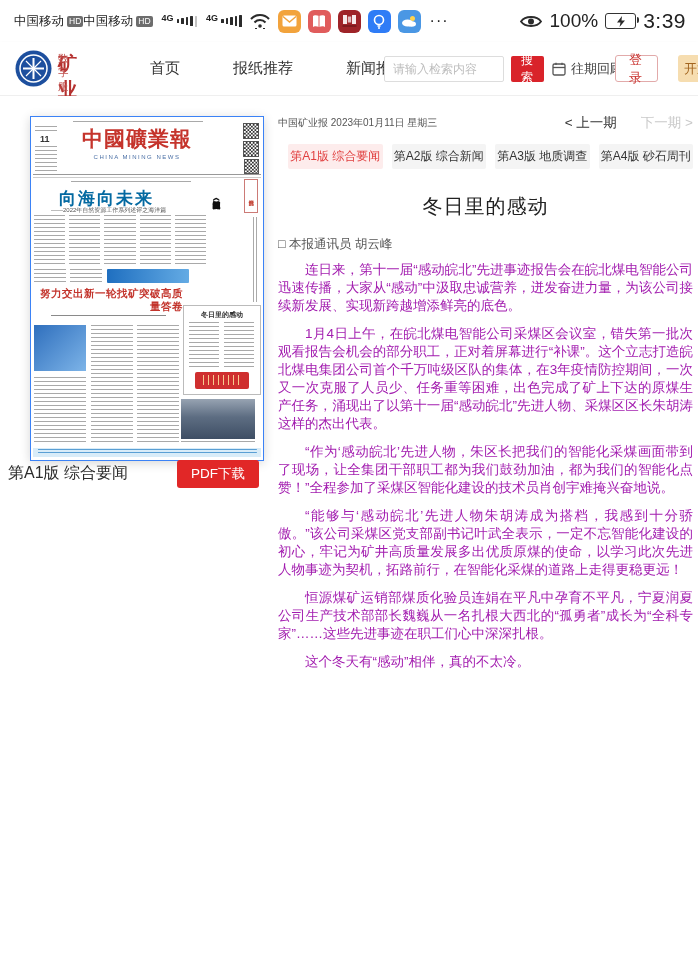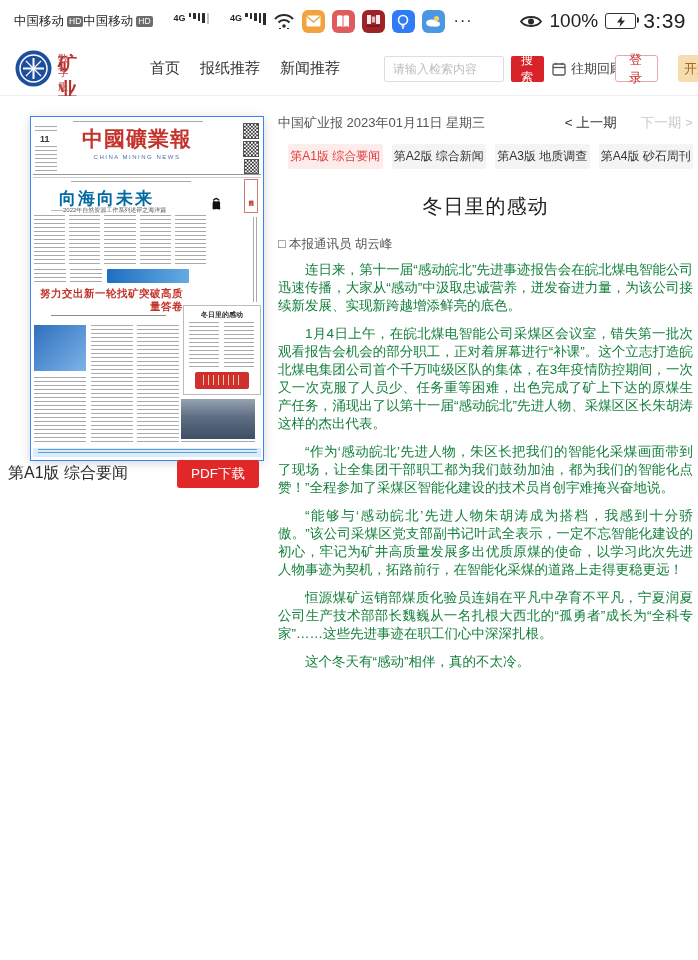--- a/index.html
+++ b/index.html
@@ -4,40 +4,40 @@
 <style>
   html,body{margin:0;padding:0}
   body{width:698px;height:960px;overflow:hidden;background:#fff;
        font-family:"Liberation Sans","DejaVu Sans",sans-serif;color:#333}
 
   
   .statusbar{height:42px;display:flex;align-items:center;padding:0 12px 0 14px;gap:7px}
   .carrier{display:flex;justify-content:center;line-height:1.15;font-size:12.5px;color:#222}
   .carrier-row{display:flex;align-items:center;gap:3px}
   .hd-badge{font-size:8.5px;font-weight:normal;color:#fff;background:#6d6d6d;border-radius:2px;padding:0 2px;line-height:11px}
-  .sig{display:flex;align-items:flex-start;gap:2px;margin-left:14px}
+  .sig{display:flex;align-items:center;gap:2px;margin-left:2px}
   .sig .g{font-size:9px;color:#222;margin:0 1px 7px 0;font-weight:bold}
   .bar{width:2.5px;background:#2b2b2b;border-radius:0.5px}
   .bar.light{background:#c2c2c2}
   .appicon{width:23px;height:23px;border-radius:6px;display:flex;align-items:center;justify-content:center;flex:0 0 auto}
   .sb-right{margin-left:auto;display:flex;align-items:center;gap:7px}
   .pct{font-size:19px;color:#222}
   .time{font-size:21px;color:#222;letter-spacing:0.5px}
   .dots{font-size:16px;color:#222;letter-spacing:1px;margin-left:2px}
   .battery{position:relative;width:29px;height:14px;border:1.5px solid #333;border-radius:3px;display:flex;align-items:center;justify-content:center;background:#fff}
   .battery:after{content:"";position:absolute;right:-4px;top:3px;width:2.5px;height:6px;background:#333;border-radius:0 2px 2px 0}
 
   
   .navbar{position:relative;height:53px;background:#fff;border-bottom:1px solid #efefef;box-shadow:0 1px 3px rgba(0,0,0,.05)}
   .navbar *{position:absolute}
   .logo{left:15px;top:8px;width:37px;height:37px}
   .brand{left:58px;top:9px;display:flex;flex-direction:column}
   .brand-main{font-size:19px;font-weight:bold;color:#b5302e;letter-spacing:2px;font-family:"Liberation Serif","DejaVu Serif",serif}
   .brand-sub{font-size:10.5px;color:#c0504d;letter-spacing:2px;margin-top:1px}
-  .menu{left:150px;top:0;height:53px;display:flex;align-items:center;gap:20px;position:absolute}
+  .menu{left:150px;top:0;height:53px;display:flex;align-items:center;gap:53px;position:absolute}
   .menu span{position:static;font-size:15px;color:#333}
   .search-input{left:384px;top:14px;width:120px;height:26px;border:1px solid #ddd;border-radius:2px;font-size:12px;padding:0 8px;color:#333;outline:none;box-sizing:border-box}
   .search-input::placeholder{color:#bdbdbd}
   .search-btn{left:511px;top:14px;width:33px;height:26px;background:#d9232a;color:#fff;font-size:12px;border:none;border-radius:2px;display:flex;align-items:center;justify-content:center;letter-spacing:1px}
   .history{left:552px;top:14px;height:26px;display:flex;align-items:center;gap:5px;font-size:13px;color:#444}
   .history svg{position:static}
   .history span{position:static}
   .login-btn{left:615px;top:13px;width:43px;height:27px;border:1px solid #e2aaaa;background:#fff;color:#c9302c;font-size:13px;border-radius:3px;display:flex;align-items:center;justify-content:center;letter-spacing:2px}
   .vip-btn{left:678px;top:13px;width:80px;height:27px;background:#f6ddb0;color:#a2641e;font-size:13px;border:none;border-radius:3px 0 0 3px;display:flex;align-items:center;padding-left:6px}
 
@@ -88,35 +88,35 @@
   .np-photo{left:150px;top:282px;width:74px;height:40px;background:linear-gradient(180deg,#97a3b2 0%,#5d6d82 45%,#3e4e64 100%)}
   .np-photo-cap{left:150px;top:324px;width:74px;height:3px}
   .np-bluestrip{left:2px;top:331px;width:228px;height:9px;background:#d9ecf8;background-image:repeating-linear-gradient(180deg,#5a9fd4 0,#5a9fd4 1px,transparent 1px,transparent 3px);background-size:96% 70%;background-repeat:no-repeat;background-position:center}
 
   
   .page-label{position:absolute;left:8px;top:367px;font-size:16px;color:#2b2b2b}
   .pdf-btn{position:absolute;left:177px;top:364px;width:82px;height:28px;background:#e12727;color:#fff;font-size:13.5px;border:none;border-radius:3px;display:flex;align-items:center;justify-content:center}
 
   
   .issue-bar{position:absolute;left:278px;top:18px;width:415px;display:flex;align-items:center}
-  .issue-title{font-size:13px;color:#555}
+  .issue-title{font-size:10px;color:#555}
   .pager{margin-left:auto;display:flex;align-items:center;gap:24px}
   .prev{font-size:13.5px;color:#333;cursor:pointer}
   .next{font-size:13.5px;color:#c9c9c9}
 
   
   .tabs{position:absolute;left:288px;top:48px;width:405px;display:flex;gap:9px}
   .tab{flex:1;height:25px;line-height:25px;text-align:center;font-size:12px;background:#f4f4f4;color:#333;border-radius:2px;white-space:nowrap}
   .tab.active{background:#fdecec;color:#e03e3e}
 
   
   .article{position:absolute;left:278px;top:97px;width:415px}
   .article-title{font-size:20px;font-weight:500;color:#222;text-align:center;margin:0 0 16px;letter-spacing:1px}
   .byline{font-size:12.5px;color:#555;margin:0 0 8px}
-  .para{font-size:13.5px;line-height:18px;color:#15803d;text-indent:2em;text-align:justify;margin:0 0 10px}
+  .para{font-size:13.5px;line-height:18px;color:#a21caf;text-indent:2em;text-align:justify;margin:0 0 10px}
 </style>
 </head>
 <body>
 
 <div class="statusbar">
   <div class="carrier">
     <div class="carrier-row">
         <span>中国移动</span>
         <span class="hd-badge">HD</span>
       </div>

